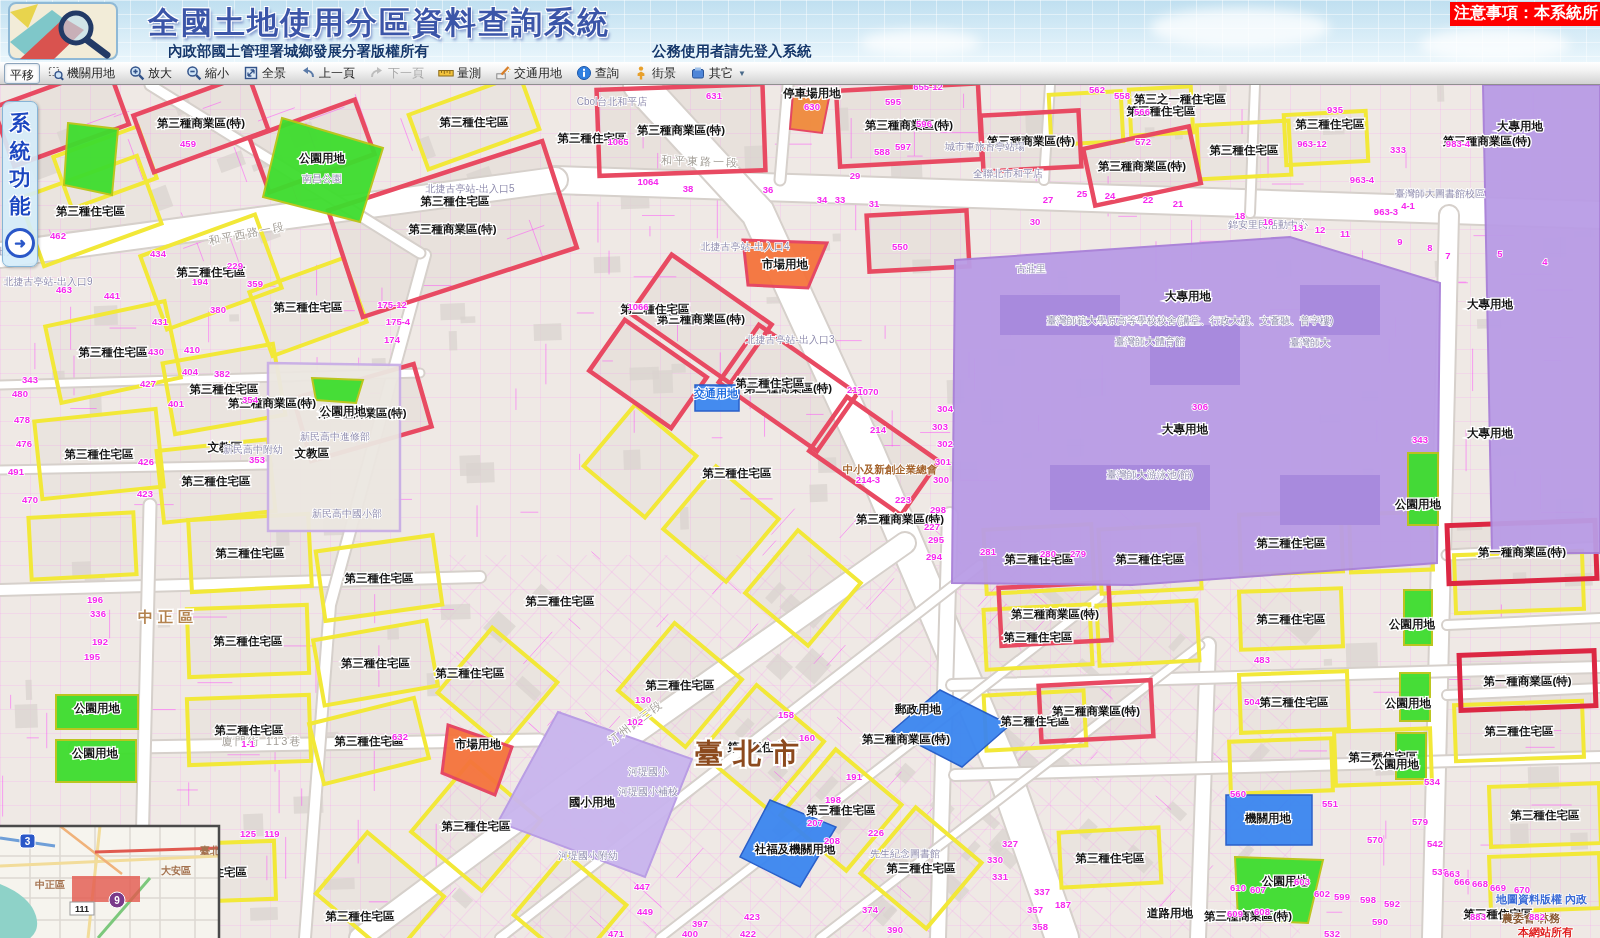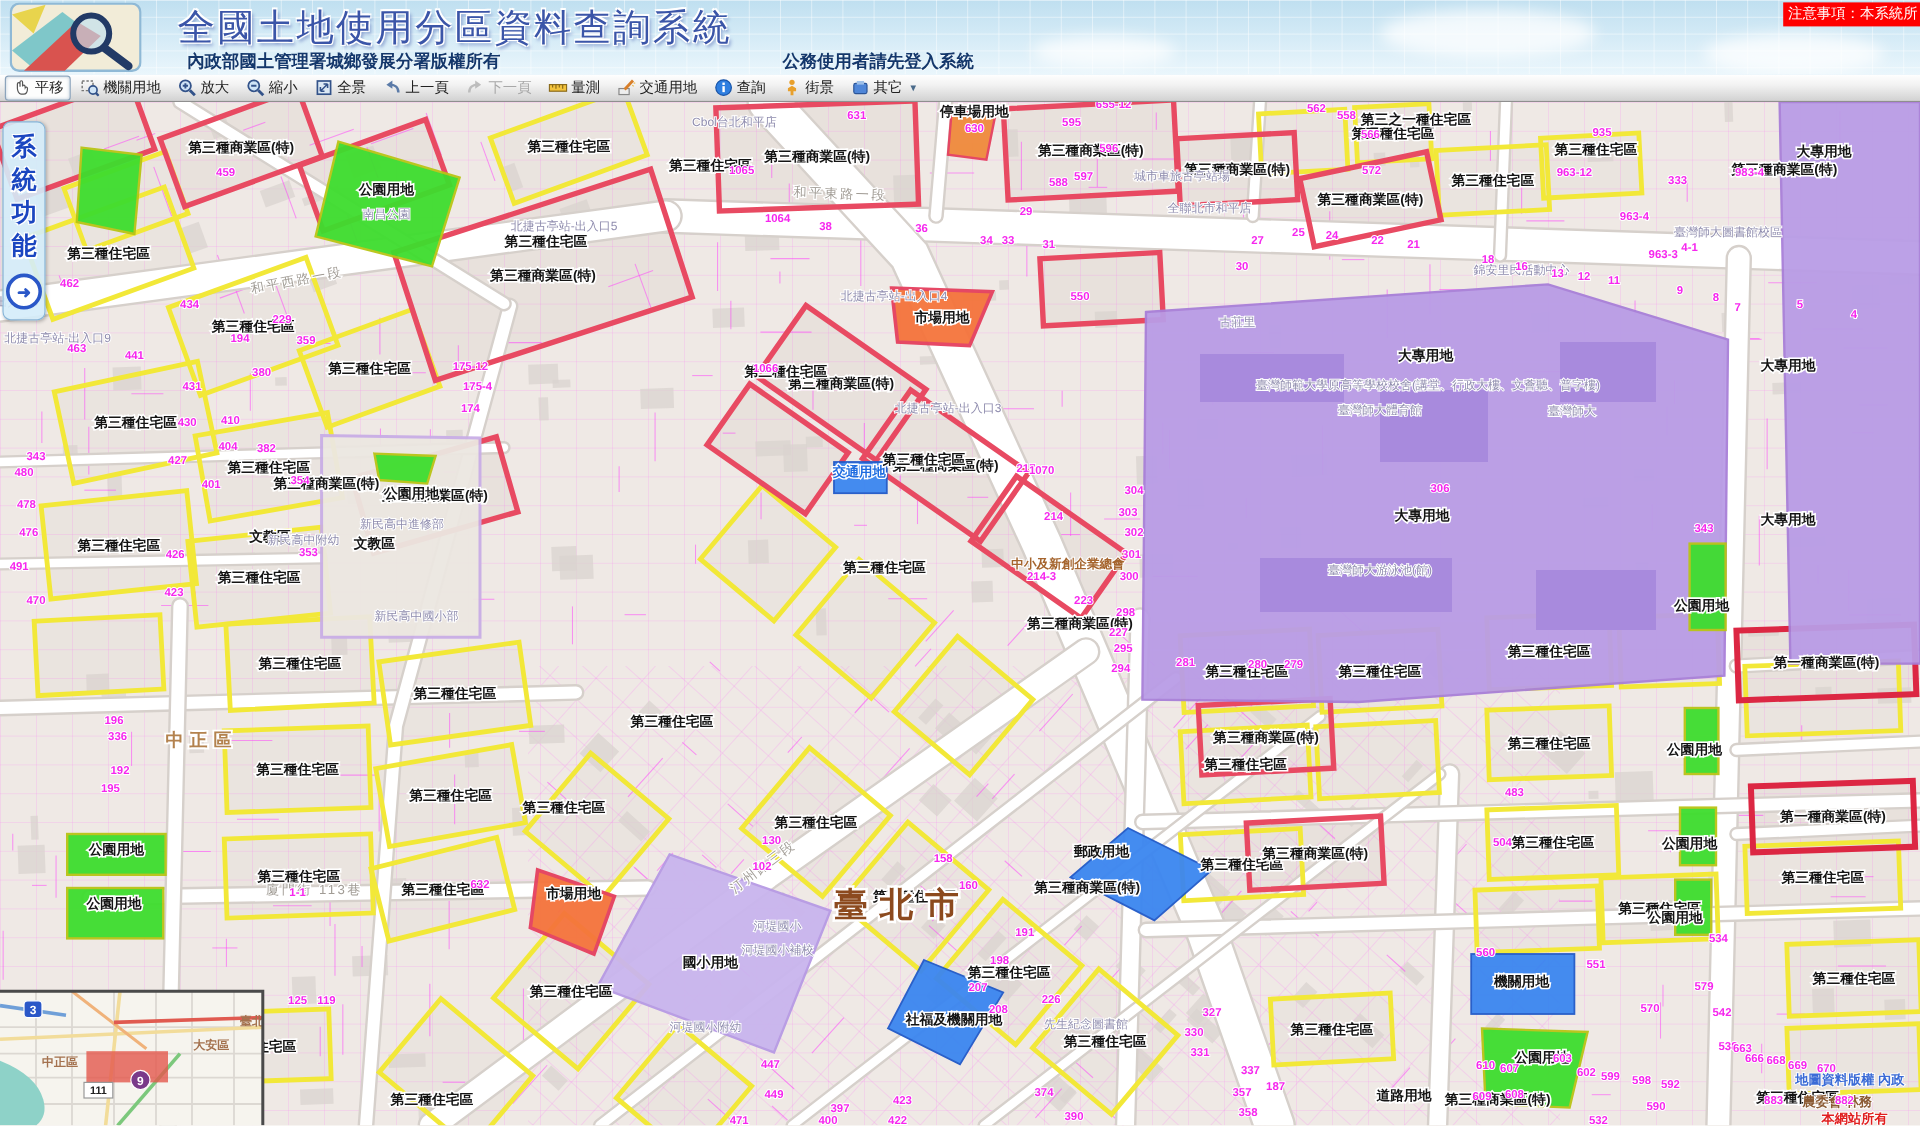--- a/index.html
+++ b/index.html
@@ -8,35 +8,35 @@
   
   #header{position:relative;width:1600px;height:62px;
     background:linear-gradient(180deg,#bfdff0 0%,#d7ecf7 55%,#eaf6fc 100%);
     background-color:#cfe7f4;overflow:hidden;}
   #header .grid{position:absolute;inset:0;
     background-image:linear-gradient(rgba(255,255,255,.45) 1px,transparent 1px),
                      linear-gradient(90deg,rgba(255,255,255,.45) 1px,transparent 1px);
     background-size:26px 14px;}
   #header .cloud{position:absolute;border-radius:50%;background:rgba(255,255,255,.75);filter:blur(6px);}
   #logo{position:absolute;left:8px;top:2px;}
-  #title{position:absolute;left:148px;top:2px;font-size:31px;font-weight:normal;color:#3b55a8;
+  #title{position:absolute;left:148px;top:2px;font-size:31px;font-weight:bold;color:#3b55a8;
     letter-spacing:2px;white-space:nowrap;
     text-shadow:-1px -1px 0 #fff,1px -1px 0 #fff,-1px 1px 0 #fff,1px 1px 0 #fff,2px 3px 3px #7c93c9;}
   .subt{position:absolute;top:42px;font-size:14.5px;font-weight:bold;color:#14376b;white-space:nowrap;
     text-shadow:0 1px 0 rgba(255,255,255,.8);}
-  #subL{left:156px;} #subR{left:652px;}
-  #notice{position:absolute;right:0;top:2px;background:#ff0000;color:#fff;font-size:12px;
-    padding:1px 2px 2px 4px;white-space:nowrap;}
+  #subL{left:168px;} #subR{left:652px;}
+  #notice{position:absolute;right:0;top:2px;background:#ff0000;color:#fff;font-size:16px;
+    padding:1px 2px 2px 4px;white-space:nowrap;font-weight:bold;}
   
   #toolbar{width:1600px;height:23px;box-sizing:border-box;display:flex;align-items:center;gap:2px;
     padding-left:4px;border-bottom:1px solid #8f8f8f;
     background:linear-gradient(180deg,#ffffff 0%,#f2f2f2 40%,#d2d2d2 100%);}
   .tbtn{display:flex;align-items:center;gap:3px;height:19px;padding:0 5px;border-radius:3px;
     font-size:12px;color:#222;border:1px solid transparent;cursor:pointer;white-space:nowrap;}
-  .tbtn.active{background:#fdfdfd;border:1px solid #8ca4bc;box-shadow:inset 0 0 3px #b9c8d6;}
+  .tbtn.active{background:#fdfdfd;border:1px solid #8ca4bc;box-shadow:inset 0 0 3px #b9c8d6;flex-direction:column;}
   .tbtn.disabled{color:#a8a8a8;text-align:right;}
   .tbtn svg{display:block;}
   .caret{font-size:8px;color:#4a6a8a;margin-left:2px;}
   
   #mapwrap{position:relative;width:1600px;height:853px;background:#efe9e5;}
   #mapsvg{position:absolute;left:0;top:0;}
   text{user-select:none;}
   .zl{font:bold 11.5px "Liberation Sans",sans-serif;fill:#141414;stroke:#fff;stroke-width:2.6px;paint-order:stroke;text-anchor:middle;}
   .num{font:bold 9.5px "Liberation Sans",sans-serif;fill:#f627ee;stroke:#fff;stroke-width:1.6px;paint-order:stroke;text-anchor:middle;}
   .rl{font:11px "Liberation Sans",sans-serif;fill:#a19c95;stroke:#fff;stroke-width:2px;paint-order:stroke;text-anchor:middle;letter-spacing:2px;}

